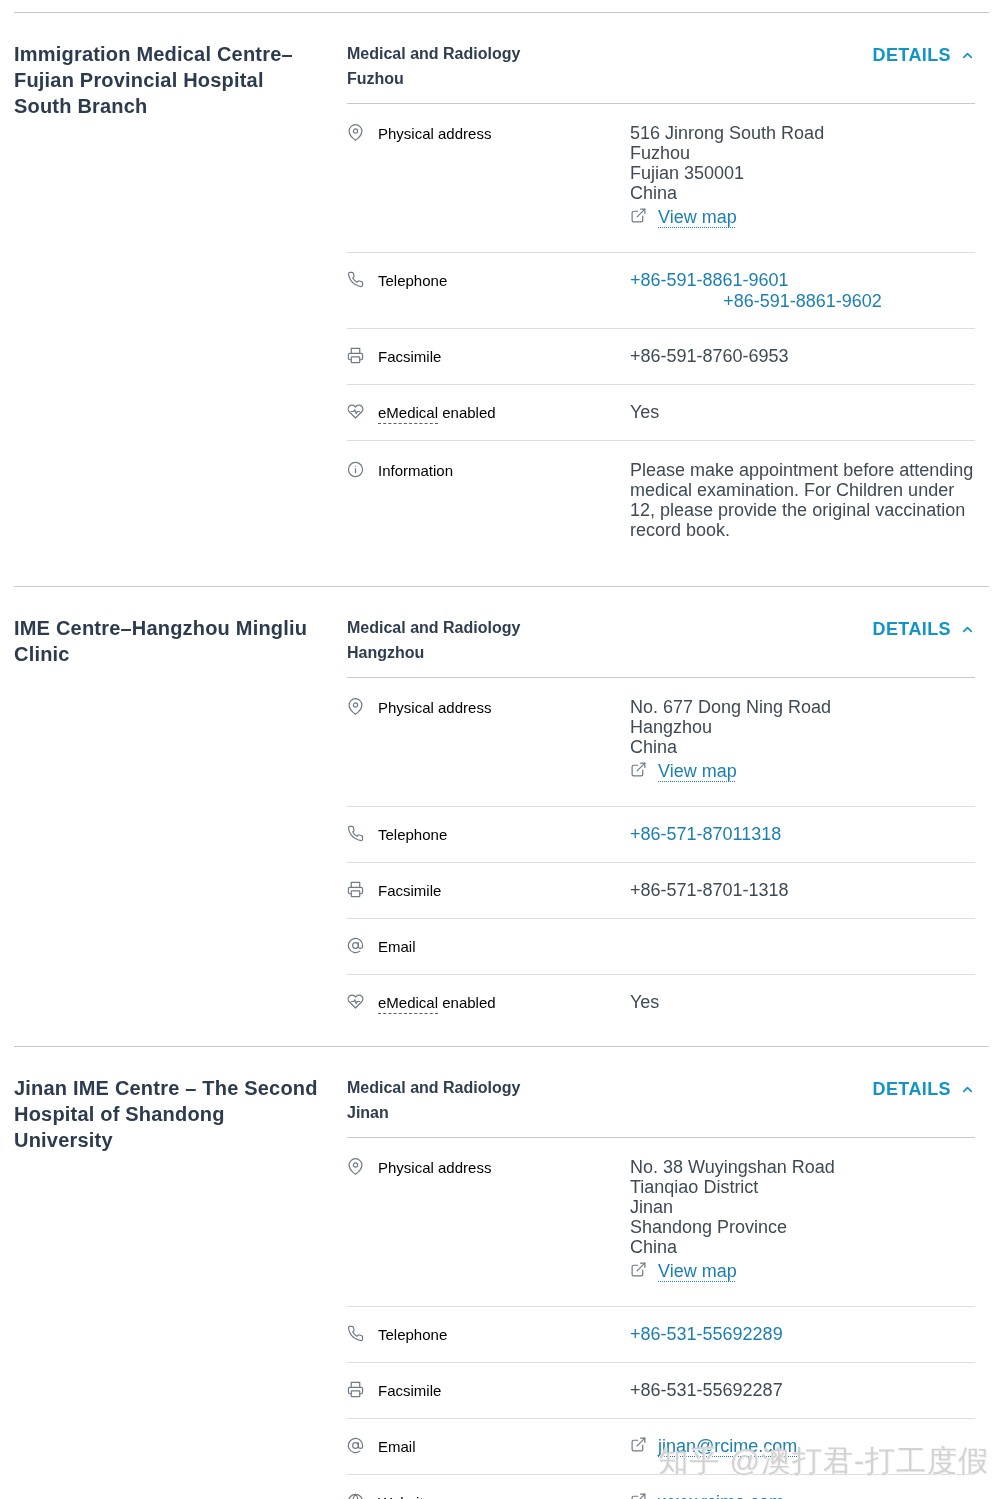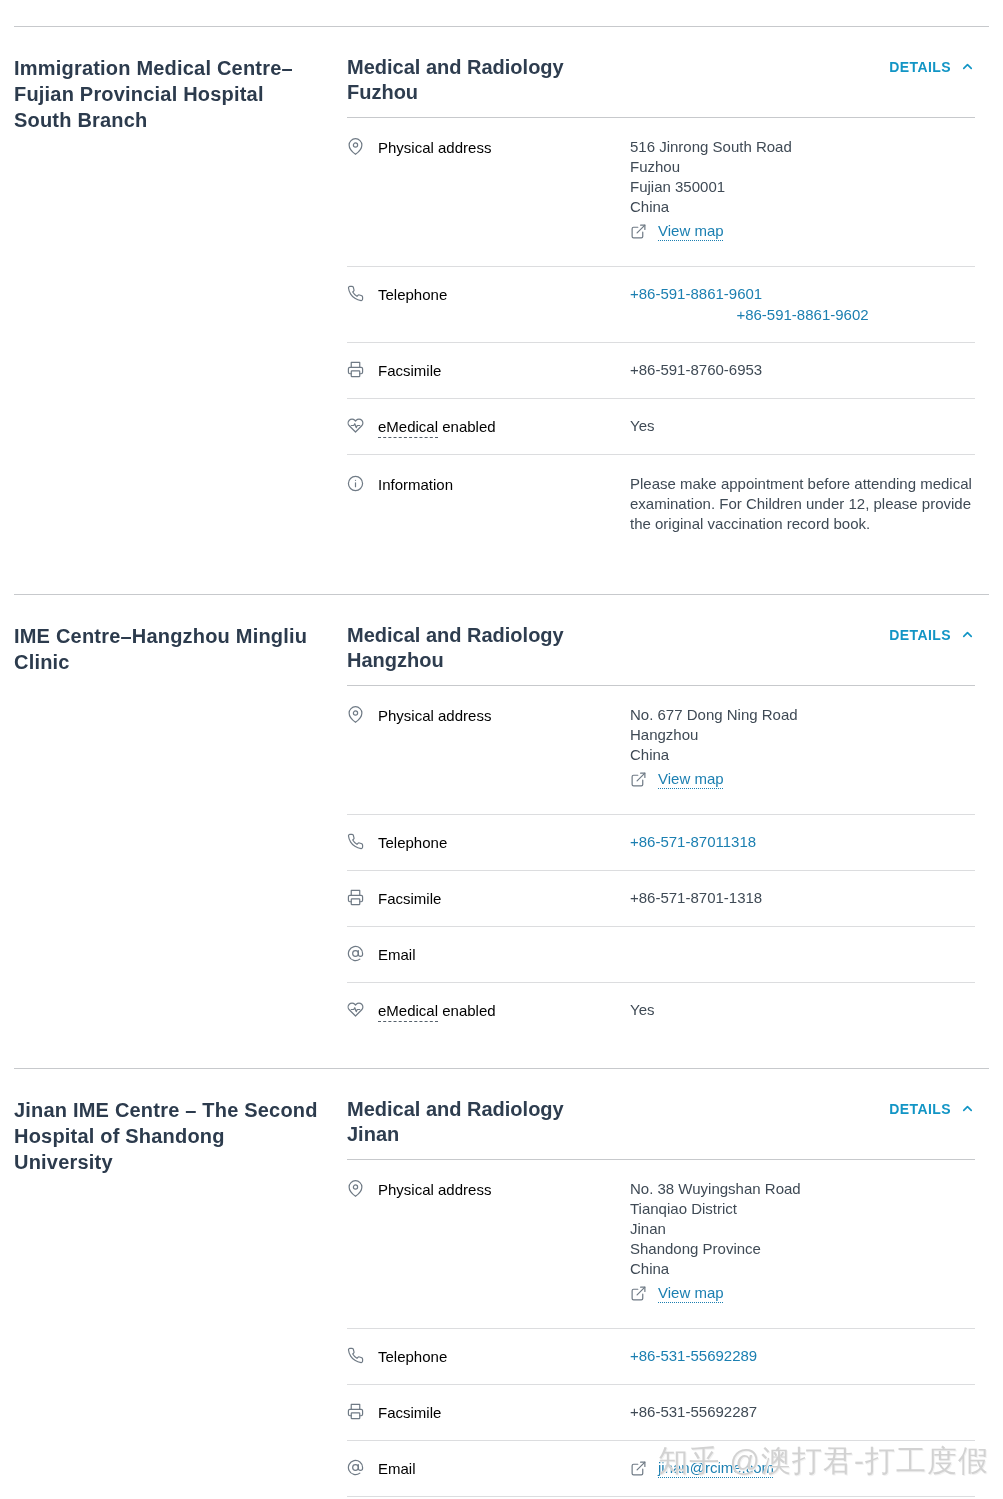--- a/index.html
+++ b/index.html
@@ -11,21 +11,20 @@
     font-family: "Liberation Sans", "DejaVu Sans", sans-serif;
     color: #3f4a55;
     position: relative;
   }
   .page { padding: 12px 14px 0 14px; }
 
   .centre {
     display: flex;
     border-top: 1px solid #c7c9cc;
     padding: 28px 0 16px 0;
-    margin-top: 14px;
   }
   .left {
     width: 333px;
     flex-shrink: 0;
     padding-right: 28px;
   }
   .title {
     font-size: 20px;
     line-height: 26px;
     font-weight: bold;
@@ -36,33 +35,34 @@
 
   .hdr {
     display: flex;
     justify-content: space-between;
     align-items: flex-start;
     border-bottom: 1px solid #c7c9cc;
     padding-bottom: 12px;
   }
   .category, .city {
     font-weight: bold;
-    font-size: 20px;
+    font-size: 16px;
     line-height: 25px;
     color: #2e3d4f;
   }
   .details-btn {
     display: flex;
+    align-items: center;
     gap: 9px;
     background: none;
     border: none;
     cursor: pointer;
     color: #1295c5;
     font-family: inherit;
-    font-size: 14px;
+    font-size: 18px;
     font-weight: bold;
     letter-spacing: 0.4px;
     margin-top: 4px;
     padding: 0;
   }
   .details-btn .chev { display: inline-flex; }
 
   .row {
     display: flex;
     padding: 17px 0;
@@ -84,42 +84,41 @@
   }
   .icon { color: #6f7a85; display: inline-flex; flex-shrink: 0; }
   .row-label .icon { margin-top: 1px; }
   .term {
     border-bottom: 1px dashed #55606b;
     padding-bottom: 2px;
   }
 
   .row-value {
     flex: 1;
-    font-size: 15px;
+    font-size: 18px;
     line-height: 20px;
     color: #3f4a55;
   }
   .addr-line { margin-bottom: 0; }
   .info-text { max-width: 350px; }
 
   a.link {
     color: #1b7fb1;
     text-decoration: none;
     cursor: pointer;
   }
   .dotted {
     text-decoration: underline dotted 1px;
     text-underline-offset: 4px;
   }
   a.tel { display: inline-block; }
   .tel-list a { display: inline-block; }
   .tel-list div + div { margin-top: 1px; text-align: center; }
   .icon-link {
     display: flex;
-    align-items: center;
     gap: 11px;
   }
   .viewmap { margin-top: 4px; }
 
   .watermark {
     position: absolute;
     top: 1441px;
     right: 14px;
     font-size: 30px;
     letter-spacing: 1px;

